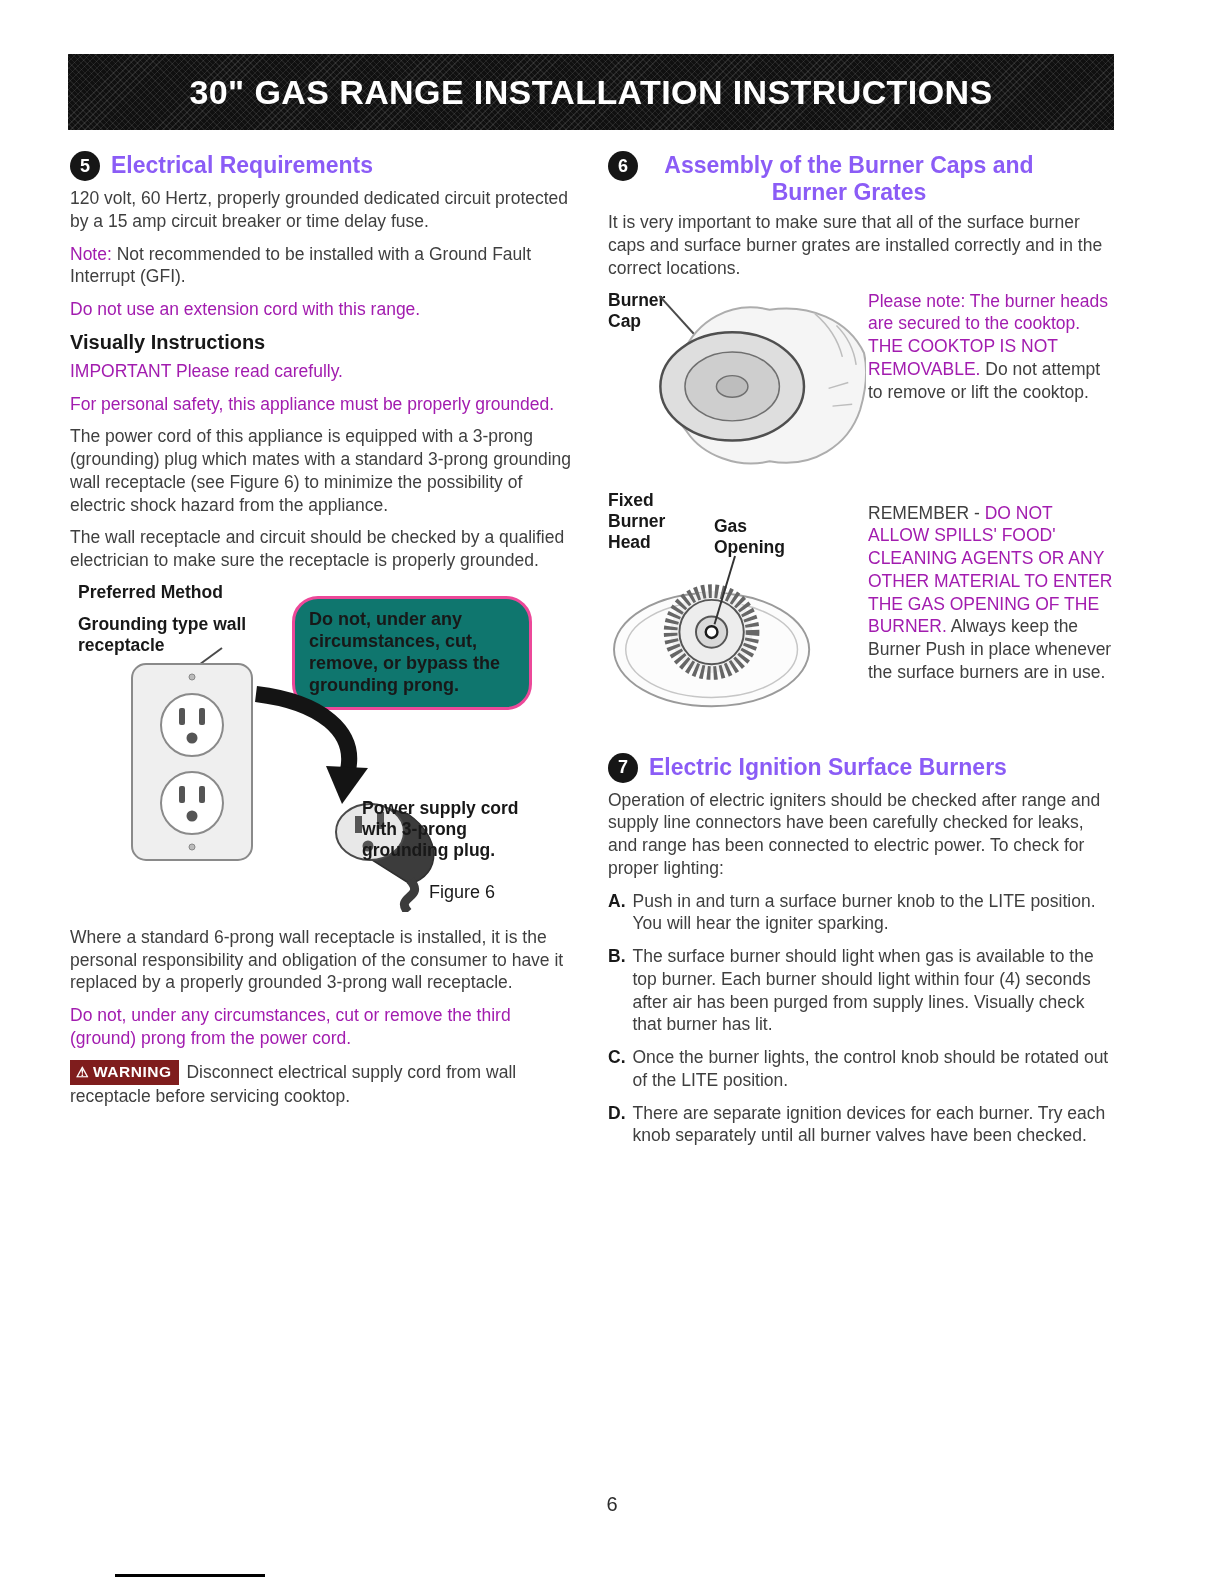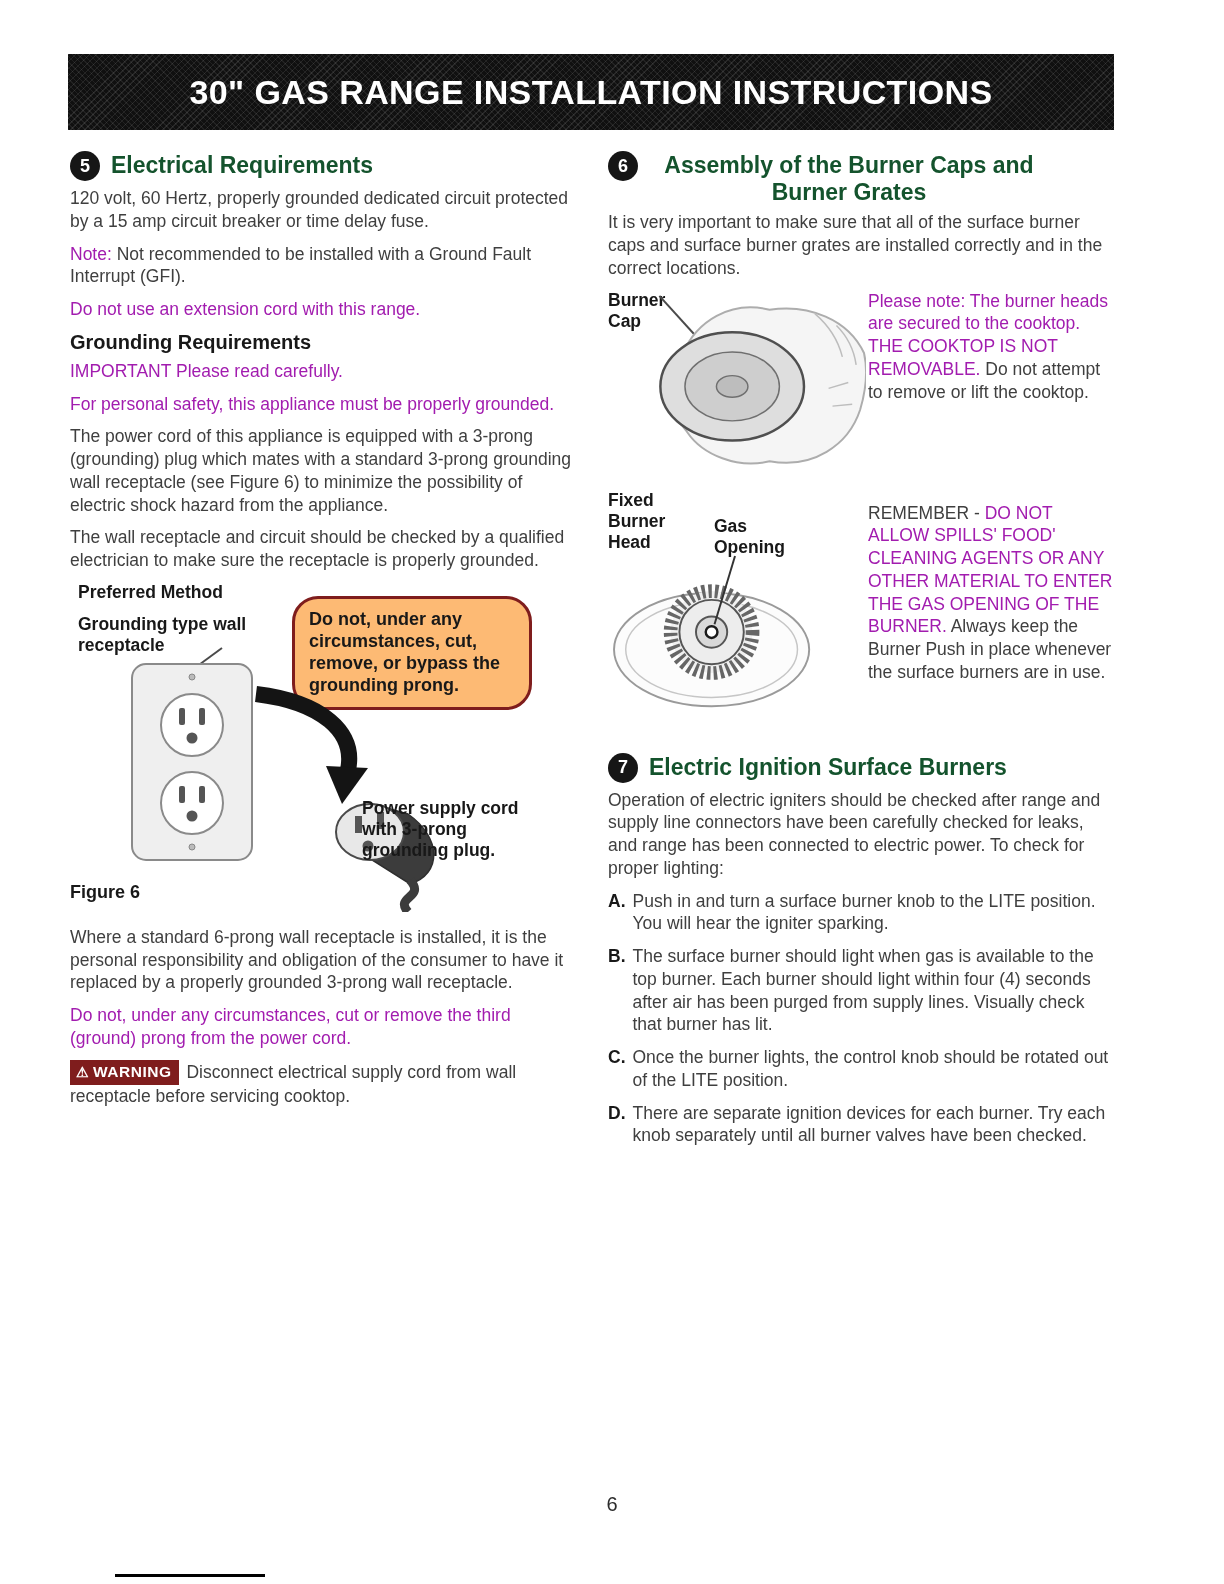--- a/index.html
+++ b/index.html
@@ -28,38 +28,38 @@
   .col { position: absolute; top: 150px; width: 505px; }
   .col-left  { left: 70px; }
   .col-right { left: 608px; }
 
   .section-head { display: flex; align-items: flex-start; gap: 11px; margin: 0 0 6px 0; }
   .badge {
     flex: 0 0 30px; width: 30px; height: 30px; border-radius: 50%;
     background: #161616; color: #fff; font-weight: 700; font-size: 18px;
     display: flex; align-items: center; justify-content: center; margin-top: 1px;
   }
-  .section-title { font-size: 23px; font-weight: 700; color: #14532d; line-height: 1.16; padding-top: 2px; }
+  .section-title { font-size: 23px; font-weight: 700; color: #8b5cf6; line-height: 1.16; padding-top: 2px; }
   .w400 { max-width: 400px; text-align: center; }
 
   p.body { font-size: 17.5px; line-height: 1.3; margin: 0 0 10px 0; }
   .bold, b { font-weight: 400; color: #a21caf; }
   .mb14 { margin-bottom: 14px; }
   .sub-heading { font-size: 20px; font-weight: 700; color: #181818; margin: 2px 0 6px 0; }
 
   
   .figure6 { position: relative; height: 332px; margin: 4px 0 12px 0; }
   .fig-label { position: absolute; font-size: 17.5px; font-weight: 700; color: #181818; line-height: 1.22; }
   .callout {
     position: absolute; left: 222px; top: 14px; width: 206px;
-    border: 3px solid #7f1d1d; border-radius: 26px;
+    border: 3px solid #ec4899; border-radius: 26px;
     padding: 10px 14px; font-size: 18px; font-weight: 700; color: #181818; line-height: 1.22;
-    background: #fdba74;
-  }
-  .fig-caption { position: absolute; left: 0; right: 80px; top: 300px; text-align: left; font-size: 18px; font-weight: 700; color: #181818; }
+    background: #0f766e;
+  }
+  .fig-caption { position: absolute; left: 0; right: 80px; top: 300px; text-align: right; font-size: 18px; font-weight: 400; color: #181818; }
   .fig-art { position: absolute; left: 0; top: 64px; }
 
   
   .warn-badge {
     display: inline-block; background: #7f1d1d; color: #fff; font-weight: 700;
     font-size: 15.5px; padding: 2px 8px 3px 6px; margin-right: 7px; vertical-align: 1px; letter-spacing: 0.5px;
   }
   .warn-tri { margin-right: 4px; font-size: 14px; }
 
   
@@ -98,21 +98,21 @@
       <span class="badge">5</span>
       <span class="section-title">Electrical Requirements</span>
     </div>
 
     <p class="body">120 volt, 60 Hertz, properly grounded dedicated circuit protected by a 15 amp circuit breaker or time delay fuse.</p>
 
     <p class="body"><b>Note:</b><span> Not recommended to be installed with a Ground Fault Interrupt (GFI).</span></p>
 
     <p class="body bold mb14">Do not use an extension cord with this range.</p>
 
-    <h3 class="sub-heading">Grounding Requirements</h3>
+    <h3 class="sub-heading">Visually Instructions</h3>
     <p class="body bold">IMPORTANT Please read carefully.</p>
     <p class="body bold">For personal safety, this appliance must be properly grounded.</p>
 
     <p class="body mb14">The power cord of this appliance is equipped with a 3-prong (grounding) plug which mates with a standard 3-prong grounding wall receptacle (see Figure 6) to minimize the possibility of electric shock hazard from the appliance.</p>
     <p class="body">The wall receptacle and circuit should be checked by a qualified electrician to make sure the receptacle is properly grounded.</p>
 
     <div class="figure6">
       <div class="fig-label" style="left:8px; top:0;">Preferred Method</div>
       <div class="fig-label" style="left:8px; top:32px; width:170px;">Grounding type wall receptacle</div>
 

